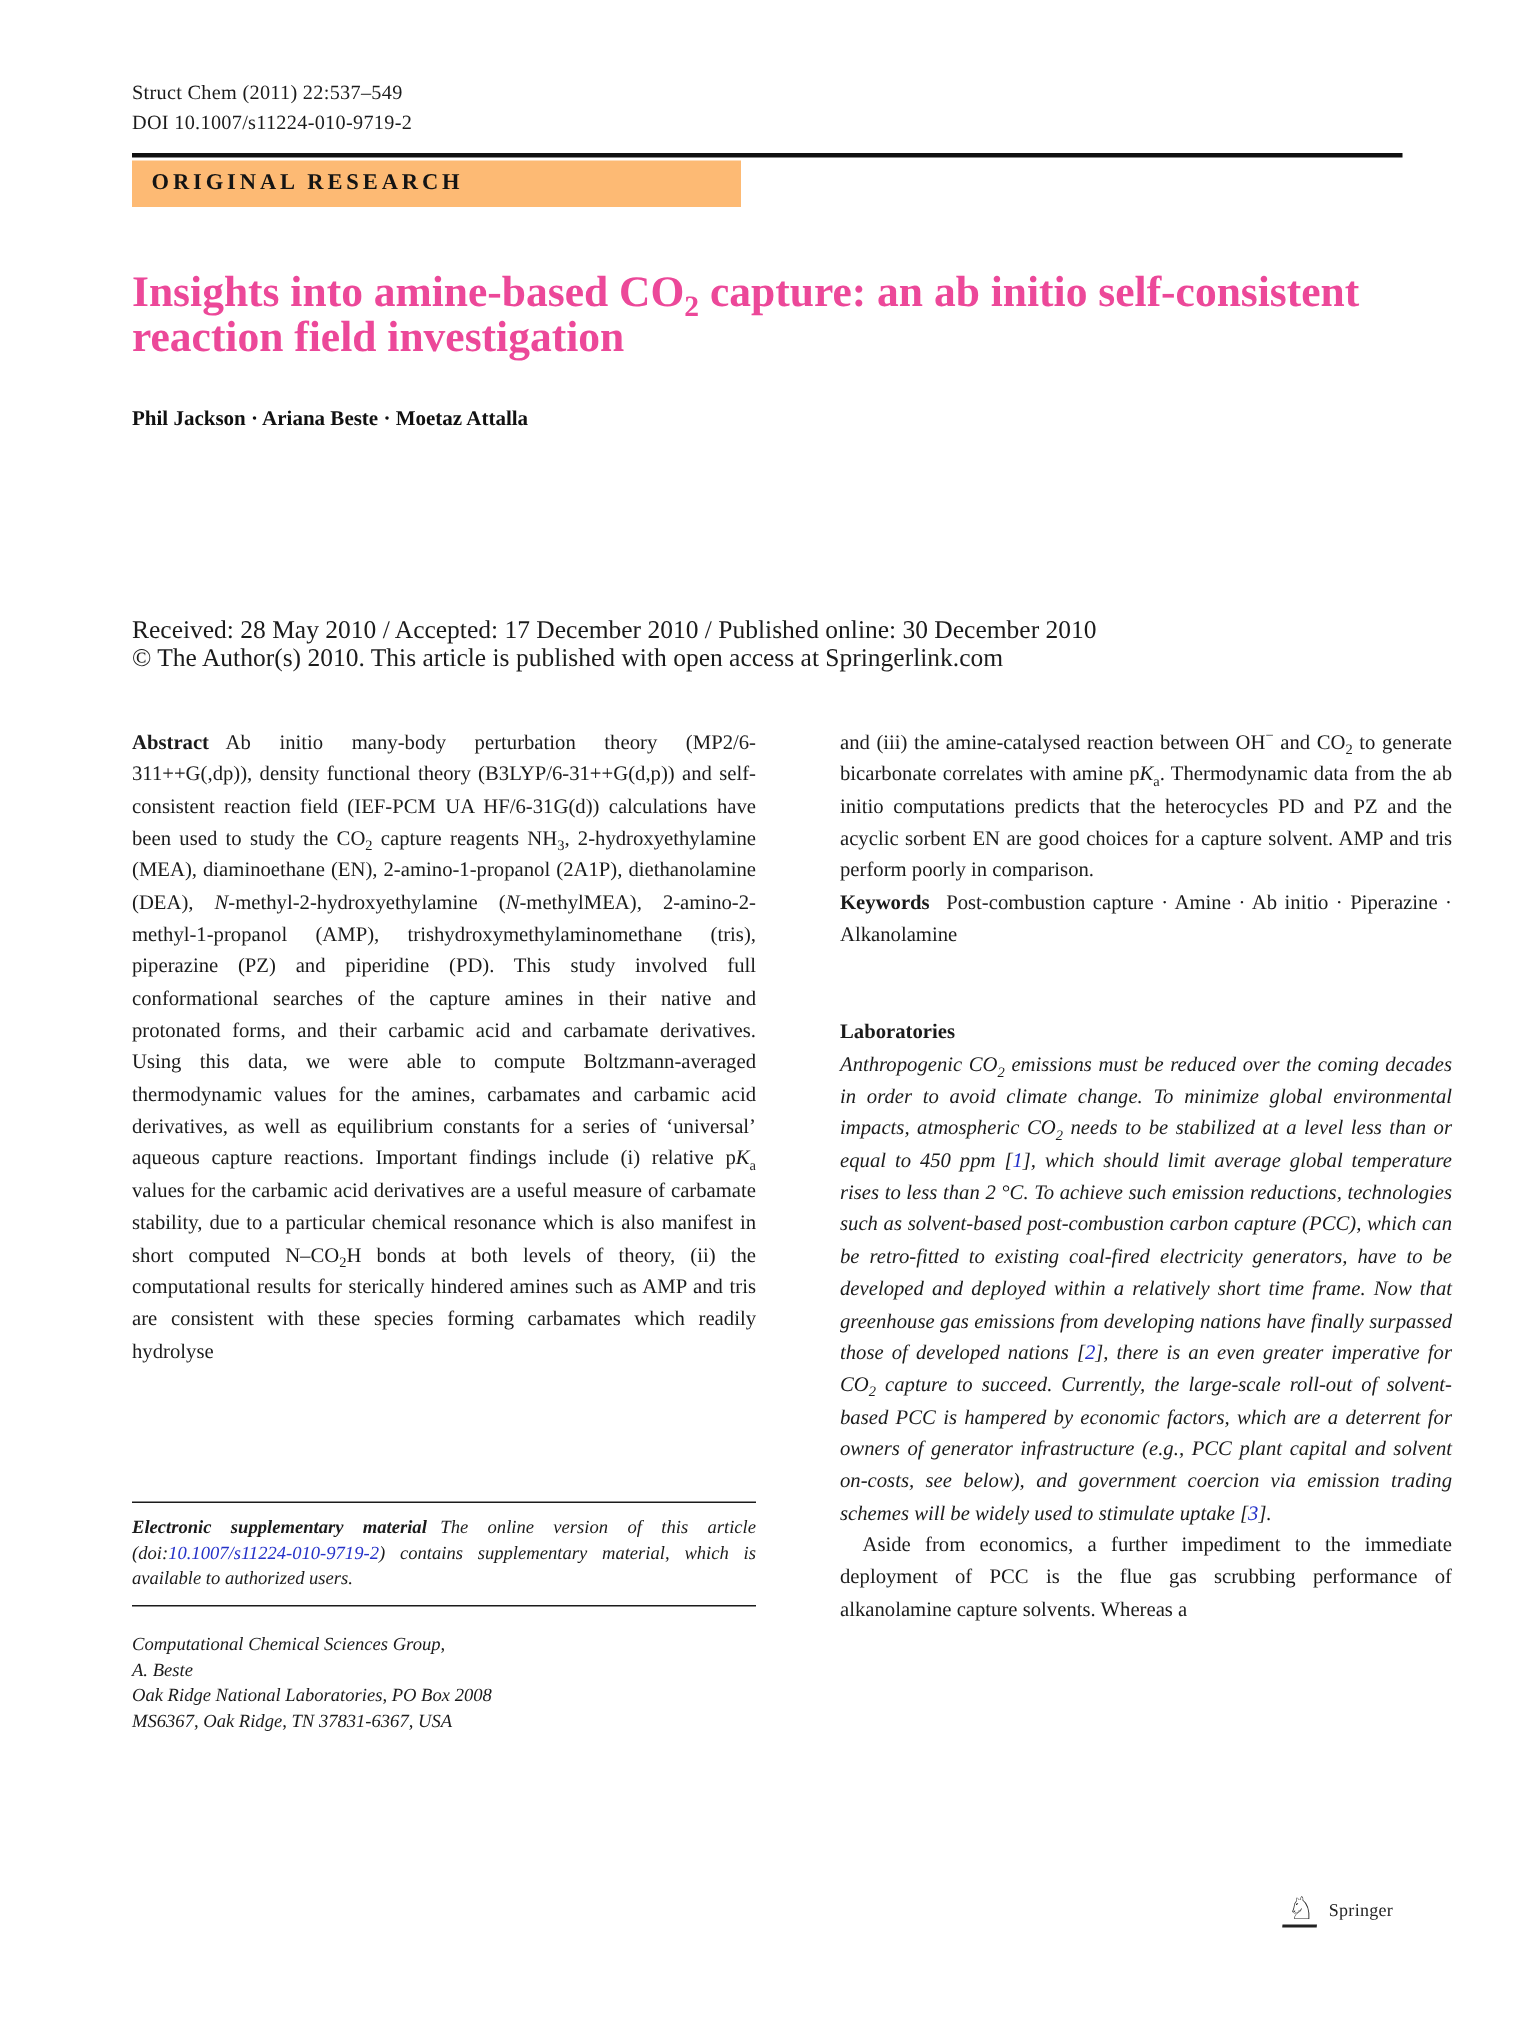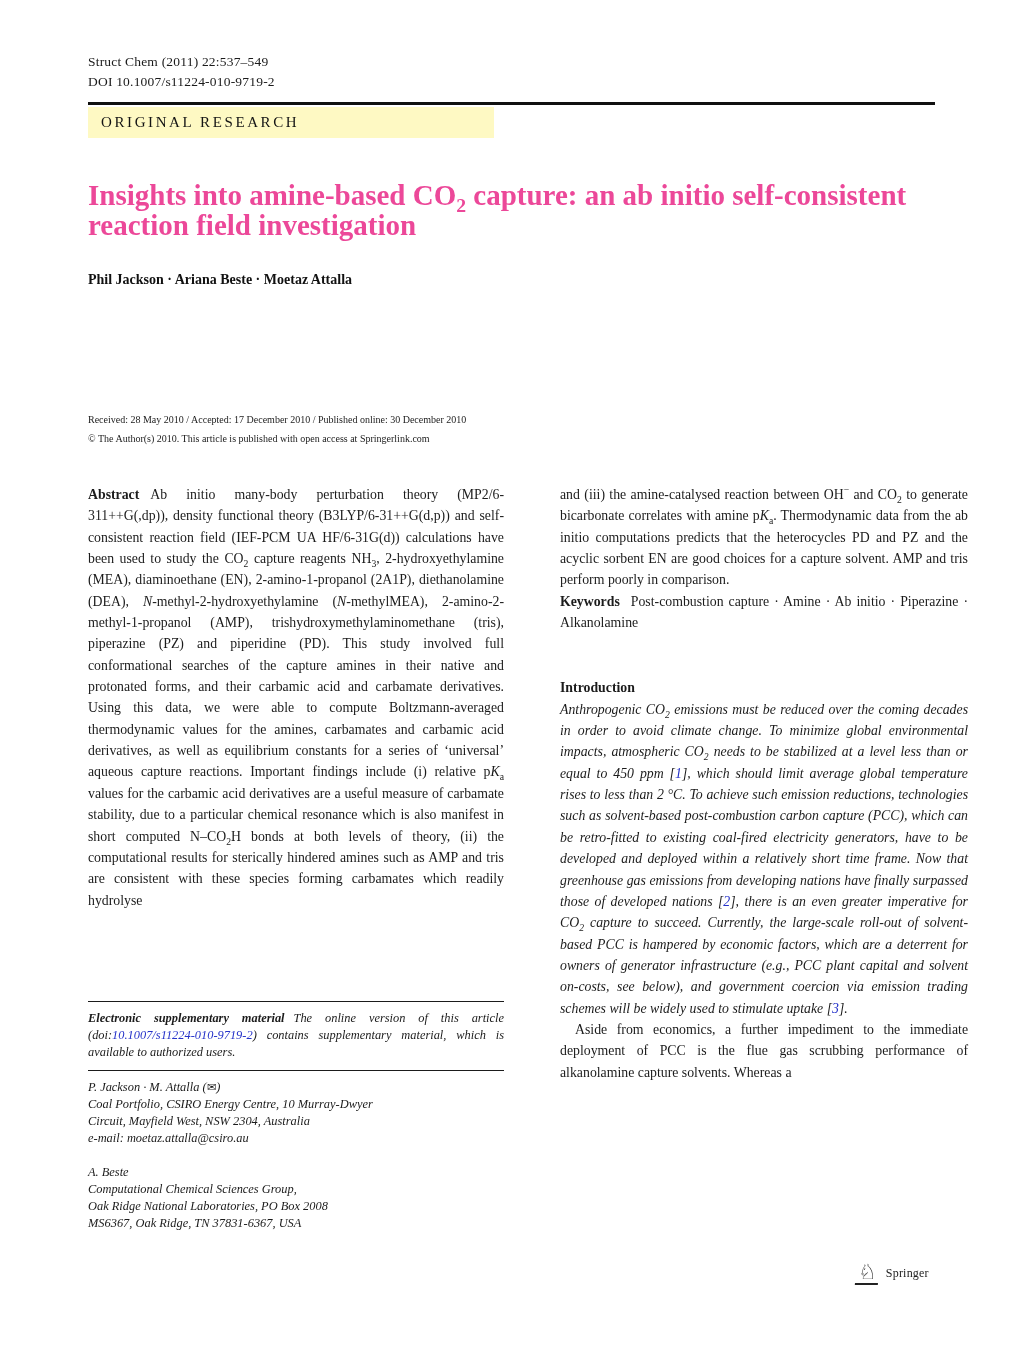--- a/index.html
+++ b/index.html
@@ -10,36 +10,36 @@
     color: #1b1b1b;
     position: relative;
     overflow: hidden;
   }
   .abs { position: absolute; }
 
   .journal-ref, .doi-line { font-size: 13.5px; letter-spacing: 0.2px; }
 
   .top-rule { width: 847px; height: 3px; background: #101010; }
   .banner {
-    width: 406px; height: 31px; background: #fef9c3;
+    width: 406px; height: 31px; background: #fdba74;
     display: flex; align-items: center;
     padding-left: 13px;
-    font-size: 15px; letter-spacing: 2.6px; color: #141414;
+    font-size: 15px; letter-spacing: 2.6px; color: #141414; font-weight: bold;
   }
 
   .paper-title {
     width: 847px;
     font-size: 29px; font-weight: bold; line-height: 30px;
     color: #ec4899;
   }
   .paper-title .sub { font-size: 68%; }
 
   .authors { font-size: 14px; font-weight: bold; color: #111; }
 
-  .meta-line { font-size: 10px; line-height: 19px; text-align: right; }
+  .meta-line { font-size: 17px; line-height: 19px; text-align: right; }
 
   .col { text-align: justify; font-size: 13.8px; line-height: 21.35px; }
   .col p { margin: 0; }
   .label { font-weight: bold; margin-right: 11px; }
 
   .keywords-block { margin-top: 22px; }
   .intro-heading { margin-top: 44px; font-weight: bold; font-size: 13.8px; text-align: left; }
   .intro-para1 { margin-top: 43px; font-style: italic; }
   .intro-para2 { text-indent: 15px; }
 
@@ -87,41 +87,35 @@
 
   <div class="abs col" style="left:88px; top:484px; width:416px;">
     <p><span class="label">Abstract</span><span><span>Ab initio many-body perturbation theory (MP2/6-311++G(,dp)), density functional theory (B3LYP/6-31++G(d,p)) and self-consistent reaction field (IEF-PCM UA HF/6-31G(d)) calculations have been used to study the CO</span><span class="sub">2</span><span> capture reagents NH</span><span class="sub">3</span><span>, 2-hydroxyethylamine (MEA), diaminoethane (EN), 2-amino-1-propanol (2A1P), diethanolamine (DEA), </span><span class="i">N</span><span>-methyl-2-hydroxyethylamine (</span><span class="i">N</span><span>-methylMEA), 2-amino-2-methyl-1-propanol (AMP), trishydroxymethylaminomethane (tris), piperazine (PZ) and piperidine (PD). This study involved full conformational searches of the capture amines in their native and protonated forms, and their carbamic acid and carbamate derivatives. Using this data, we were able to compute Boltzmann-averaged thermodynamic values for the amines, carbamates and carbamic acid derivatives, as well as equilibrium constants for a series of ‘universal’ aqueous capture reactions. Important findings include (i) relative p</span><span class="i">K</span><span class="sub">a</span><span> values for the carbamic acid derivatives are a useful measure of carbamate stability, due to a particular chemical resonance which is also manifest in short computed N–CO</span><span class="sub">2</span><span>H bonds at both levels of theory, (ii) the computational results for sterically hindered amines such as AMP and tris are consistent with these species forming carbamates which readily hydrolyse</span></span></p>
   </div>
 
   <div class="abs col" style="left:528px; top:484px; width:408px;margin-left:32px;">
     <p><span>and (iii) the amine-catalysed reaction between OH</span><span class="sup">−</span><span> and CO</span><span class="sub">2</span><span> to generate bicarbonate correlates with amine p</span><span class="i">K</span><span class="sub">a</span><span>. Thermodynamic data from the ab initio computations predicts that the heterocycles PD and PZ and the acyclic sorbent EN are good choices for a capture solvent. AMP and tris perform poorly in comparison.</span></p>
 
     <p class="keywords-block"><span class="label">Keywords</span><span>Post-combustion capture · Amine · Ab initio · Piperazine · Alkanolamine</span></p>
 
-    <h2 class="intro-heading">Introduction</h2>
+    <h2 class="intro-heading">Laboratories</h2>
 
     <p class="intro-para1"><span>Anthropogenic CO</span><span class="sub">2</span><span> emissions must be reduced over the coming decades in order to avoid climate change. To minimize global environmental impacts, atmospheric CO</span><span class="sub">2</span><span> needs to be stabilized at a level less than or equal to 450 ppm [</span><span class="link">1</span><span>], which should limit average global temperature rises to less than 2 °C. To achieve such emission reductions, technologies such as solvent-based post-combustion carbon capture (PCC), which can be retro-fitted to existing coal-fired electricity generators, have to be developed and deployed within a relatively short time frame. Now that greenhouse gas emissions from developing nations have finally surpassed those of developed nations [</span><span class="link">2</span><span>], there is an even greater imperative for CO</span><span class="sub">2</span><span> capture to succeed. Currently, the large-scale roll-out of solvent-based PCC is hampered by economic factors, which are a deterrent for owners of generator infrastructure (e.g., PCC plant capital and solvent on-costs, see below), and government coercion via emission trading schemes will be widely used to stimulate uptake [</span><span class="link">3</span><span>].</span></p>
     <p class="intro-para2">Aside from economics, a further impediment to the immediate deployment of PCC is the flue gas scrubbing performance of alkanolamine capture solvents. Whereas a</p>
   </div>
 
   <div class="abs footnote-block" style="left:88px; top:1001px;">
     <div class="fn-rule"></div>
     <p class="fn-esm"><span class="label">Electronic supplementary material</span><span><span>The online version of this article (doi:</span><span class="link">10.1007/s11224-010-9719-2</span><span>) contains supplementary material, which is available to authorized users.</span></span></p>
     <div class="fn-rule fn-rule2"></div>
 
-    <div class="affil">
-      <div><span>P. Jackson · M. Attalla (</span><span class="env">✉</span><span>)</span></div>
-      <div>Coal Portfolio, CSIRO Energy Centre, 10 Murray-Dwyer</div>
-      <div>Circuit, Mayfield West, NSW 2304, Australia</div>
-      <div>e-mail: moetaz.attalla@csiro.au</div>
-    </div>
 
     <div class="affil2">
+      <div>Computational Chemical Sciences Group,</div>
       <div>A. Beste</div>
-      <div>Computational Chemical Sciences Group,</div>
       <div>Oak Ridge National Laboratories, PO Box 2008</div>
       <div>MS6367, Oak Ridge, TN 37831-6367, USA</div>
     </div>
   </div>
 
   <div class="abs springer" style="left:856px; top:1262px;">
     <span class="springer-icon">♘</span>
     <span class="springer-label">Springer</span>
   </div>
 

